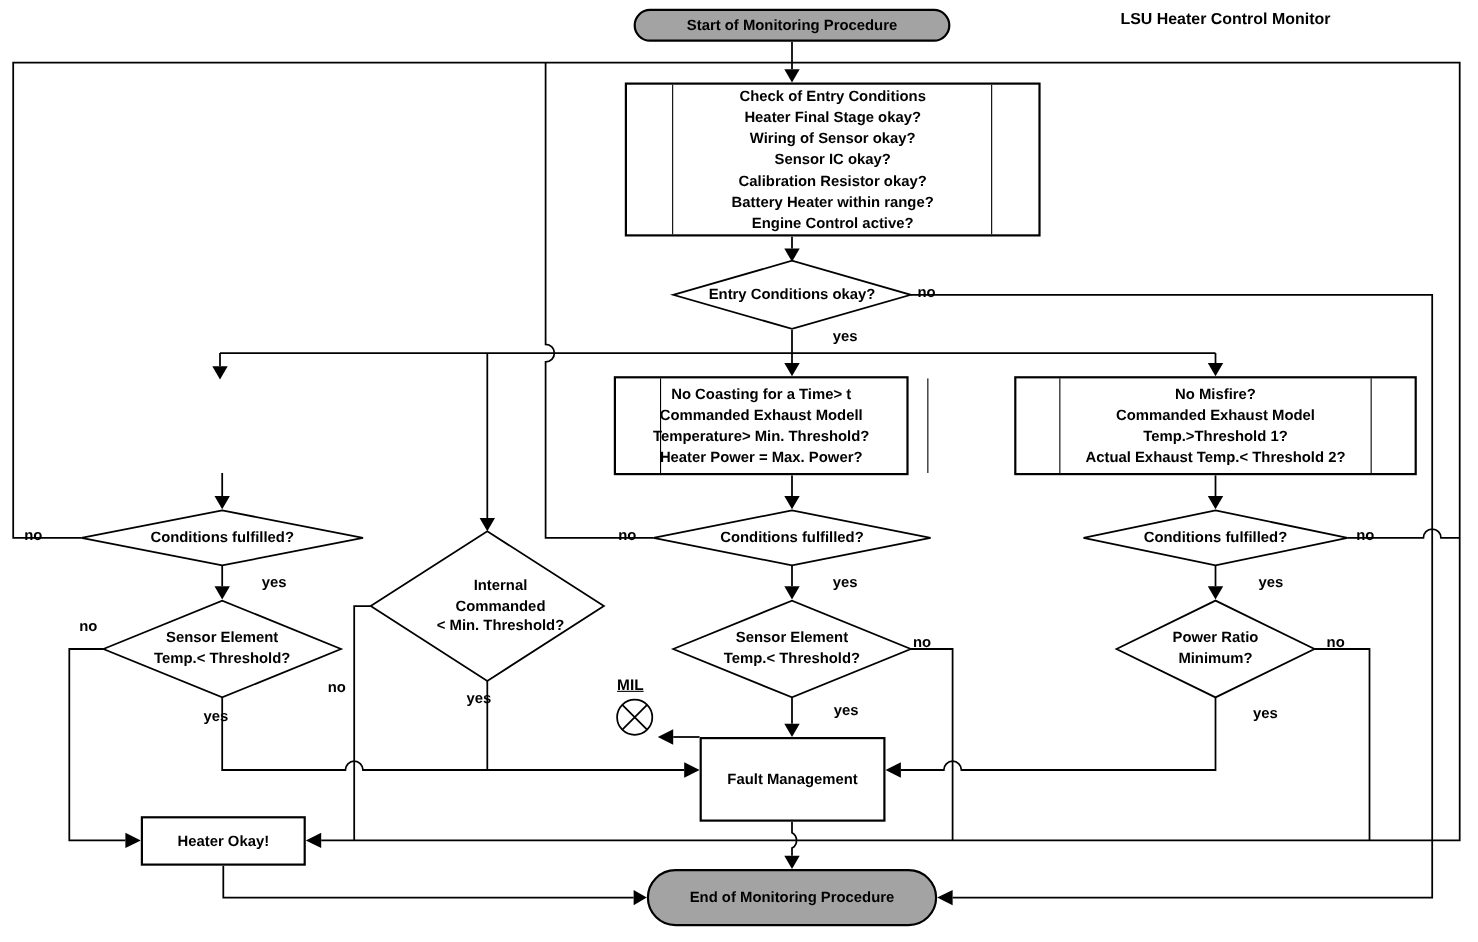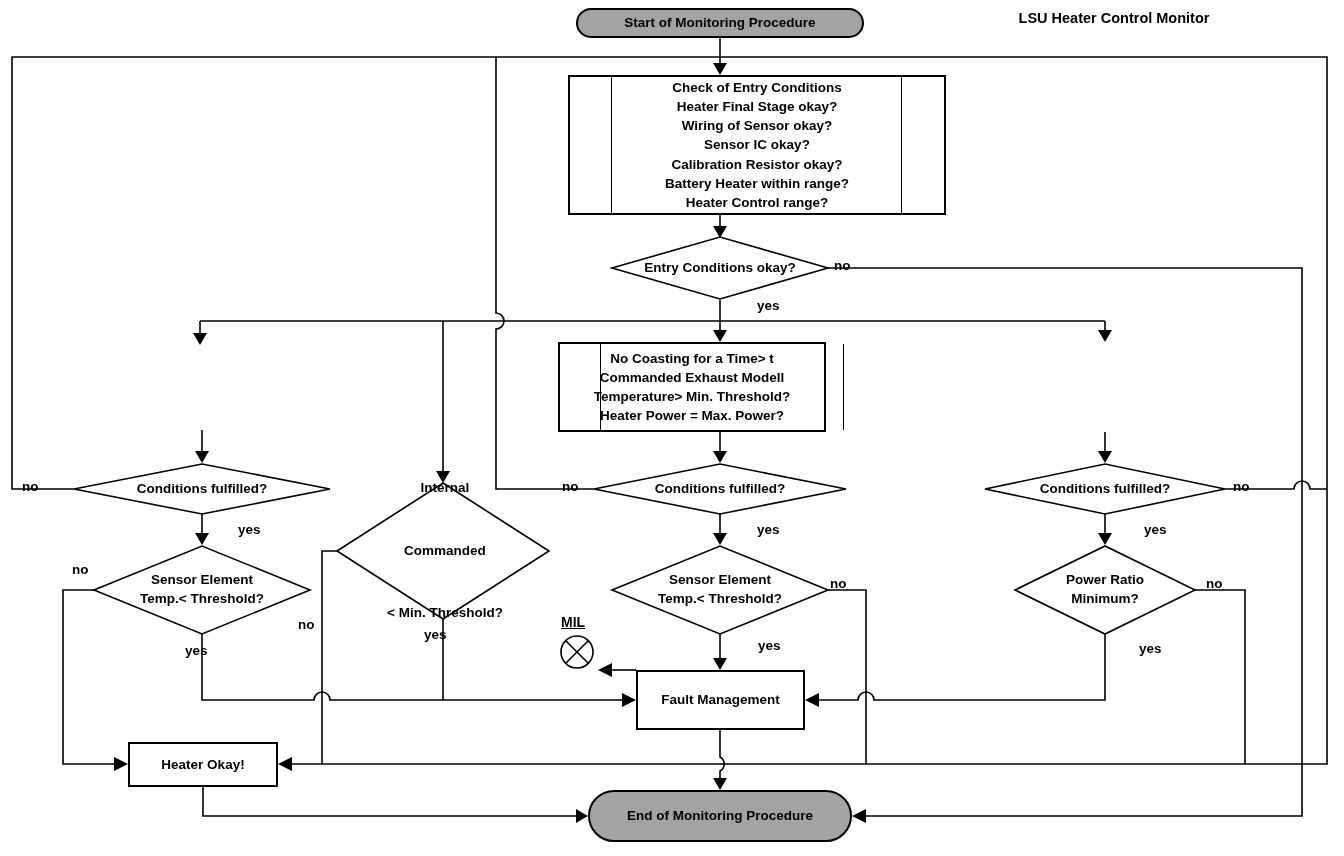--- a/index.html
+++ b/index.html
@@ -104,35 +104,43 @@
 
   <div class="node rect" style="left:532px;top:75px;width:378px;height:140px;margin-left:36px;">
     <i class="bar" style="left:41px;"></i>
     <i class="bar" style="left:331px;"></i>
     <div>Check of Entry Conditions</div>
     <div>Heater Final Stage okay?</div>
     <div>Wiring of Sensor okay?</div>
     <div>Sensor IC okay?</div>
     <div>Calibration Resistor okay?</div>
     <div>Battery Heater within range?</div>
-    <div>Heater Control range?</div>
+    <div>Engine Control active?</div>
   </div>
 
 
   <div class="node rect" style="left:558px;top:342px;width:268px;height:90px;">
     <i class="bar" style="left:40px;"></i>
     <i class="bar" style="left:283px;"></i>
     <div>No Coasting for a Time&gt; t</div>
     <div>Commanded Exhaust Modell</div>
     <div>Temperature&gt; Min. Threshold?</div>
     <div>Heater Power = Max. Power?</div>
   </div>
 
+  <div class="node rect" style="left:922px;top:342px;width:366px;height:90px;">
+    <i class="bar" style="left:39px;"></i>
+    <i class="bar" style="left:322px;"></i>
+    <div>No Misfire?</div>
+    <div>Commanded Exhaust Model</div>
+    <div>Temp.&gt;Threshold 1?</div>
+    <div>Actual Exhaust Temp.&lt; Threshold 2?</div>
+  </div>
 
-  <div class="node rect" style="left:636px;top:670px;width:169px;height:60px;">
+  <div class="node rect" style="left:636px;top:670px;width:169px;height:77px;">
     <div>Fault Management</div>
   </div>
 
   <div class="node rect" style="left:128px;top:742px;width:150px;height:45px;">
     <div>Heater Okay!</div>
   </div>
 
   <div class="node stadium endcap" style="left:588px;top:790px;width:264px;height:52px;text-align:center;">
     <div>End of Monitoring Procedure</div>
   </div>
@@ -150,21 +158,21 @@
     <div>Conditions fulfilled?</div>
   </div>
   <div class="dtext" style="left:112px;top:570px;width:180px;height:40px;">
     <div>Sensor Element</div>
     <div>Temp.&lt; Threshold?</div>
   </div>
   <div class="dtext" style="left:630px;top:570px;width:180px;height:40px;">
     <div>Sensor Element</div>
     <div>Temp.&lt; Threshold?</div>
   </div>
-  <div class="dtext" style="left:355px;top:522px;width:180px;height:58px;gap:44px;">
+  <div class="dtext" style="left:365px;top:522px;width:180px;height:58px;">
     <div>Internal</div>
     <div>Commanded</div>
     <div>&lt; Min. Threshold?</div>
   </div>
   <div class="dtext" style="left:1015px;top:570px;width:180px;height:40px;">
     <div>Power Ratio</div>
     <div>Minimum?</div>
   </div>
 
   <div class="lbl" style="left:834px;top:259px;">no</div>

